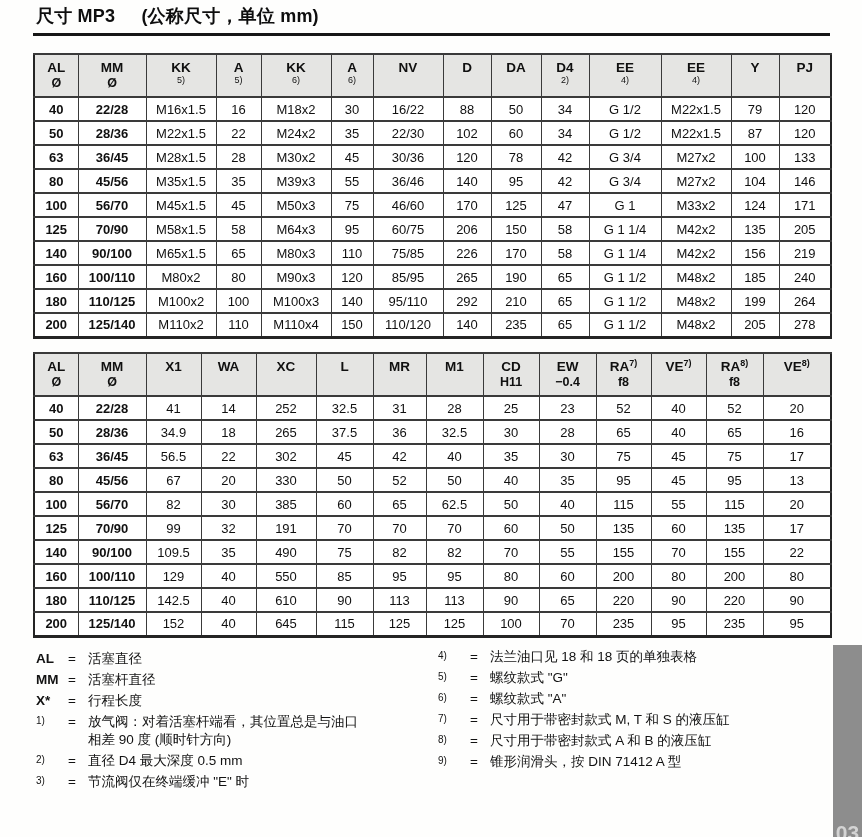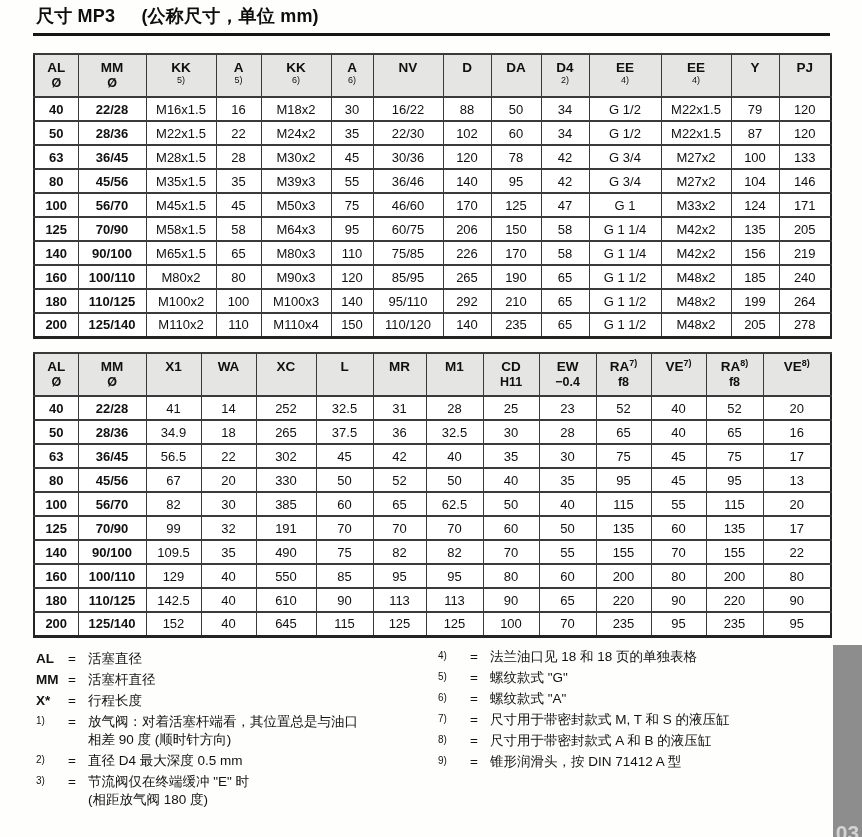--- a/index.html
+++ b/index.html
@@ -615,21 +615,20 @@
         <span class="fn-eq">=</span>
         <span class="fn-text">
           <div>直径 D4 最大深度 0.5 mm</div>
         </span>
       </div>
       <div class="fn-item">
         <span class="fn-marker sup">3)</span>
         <span class="fn-eq">=</span>
         <span class="fn-text">
           <div>节流阀仅在终端缓冲 "E" 时</div>
-          <div>(相距放气阀  180 度)</div>
         </span>
       </div>
     </div>
   <div class="fcol" id="fn-right">
       <div class="fn-item">
         <span class="fn-marker sup">4)</span>
         <span class="fn-eq">=</span>
         <span class="fn-text">
           <div>法兰油口见 18 和 18 页的单独表格</div>
         </span>

